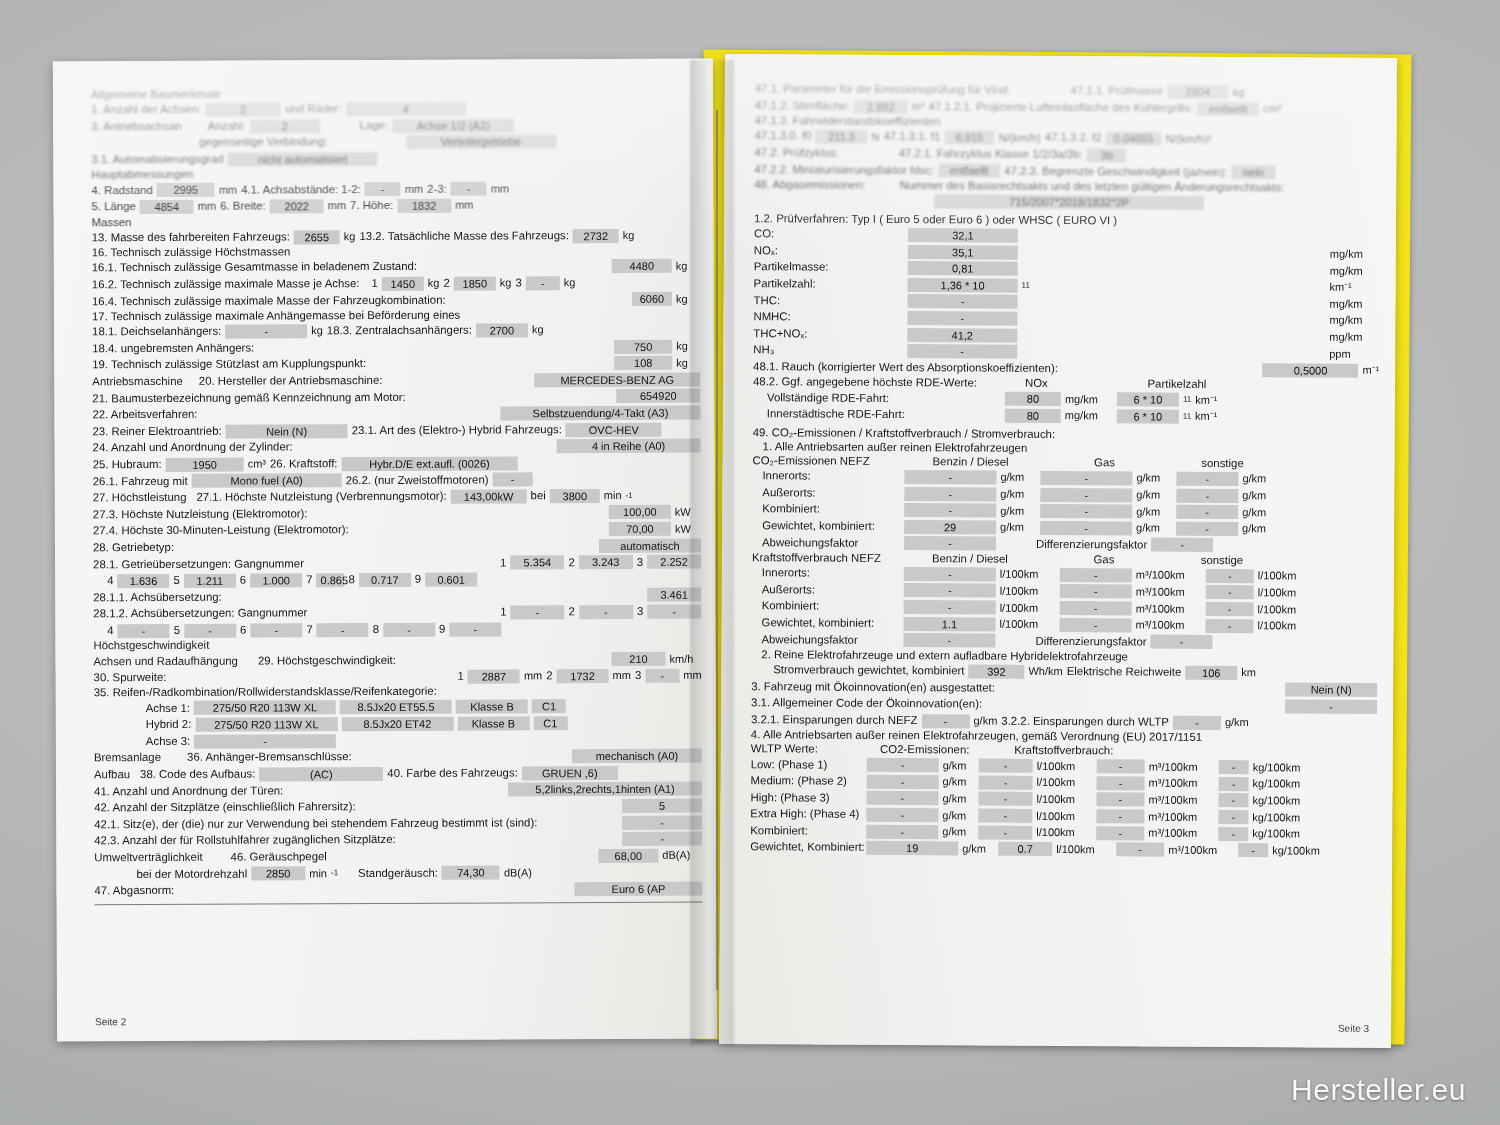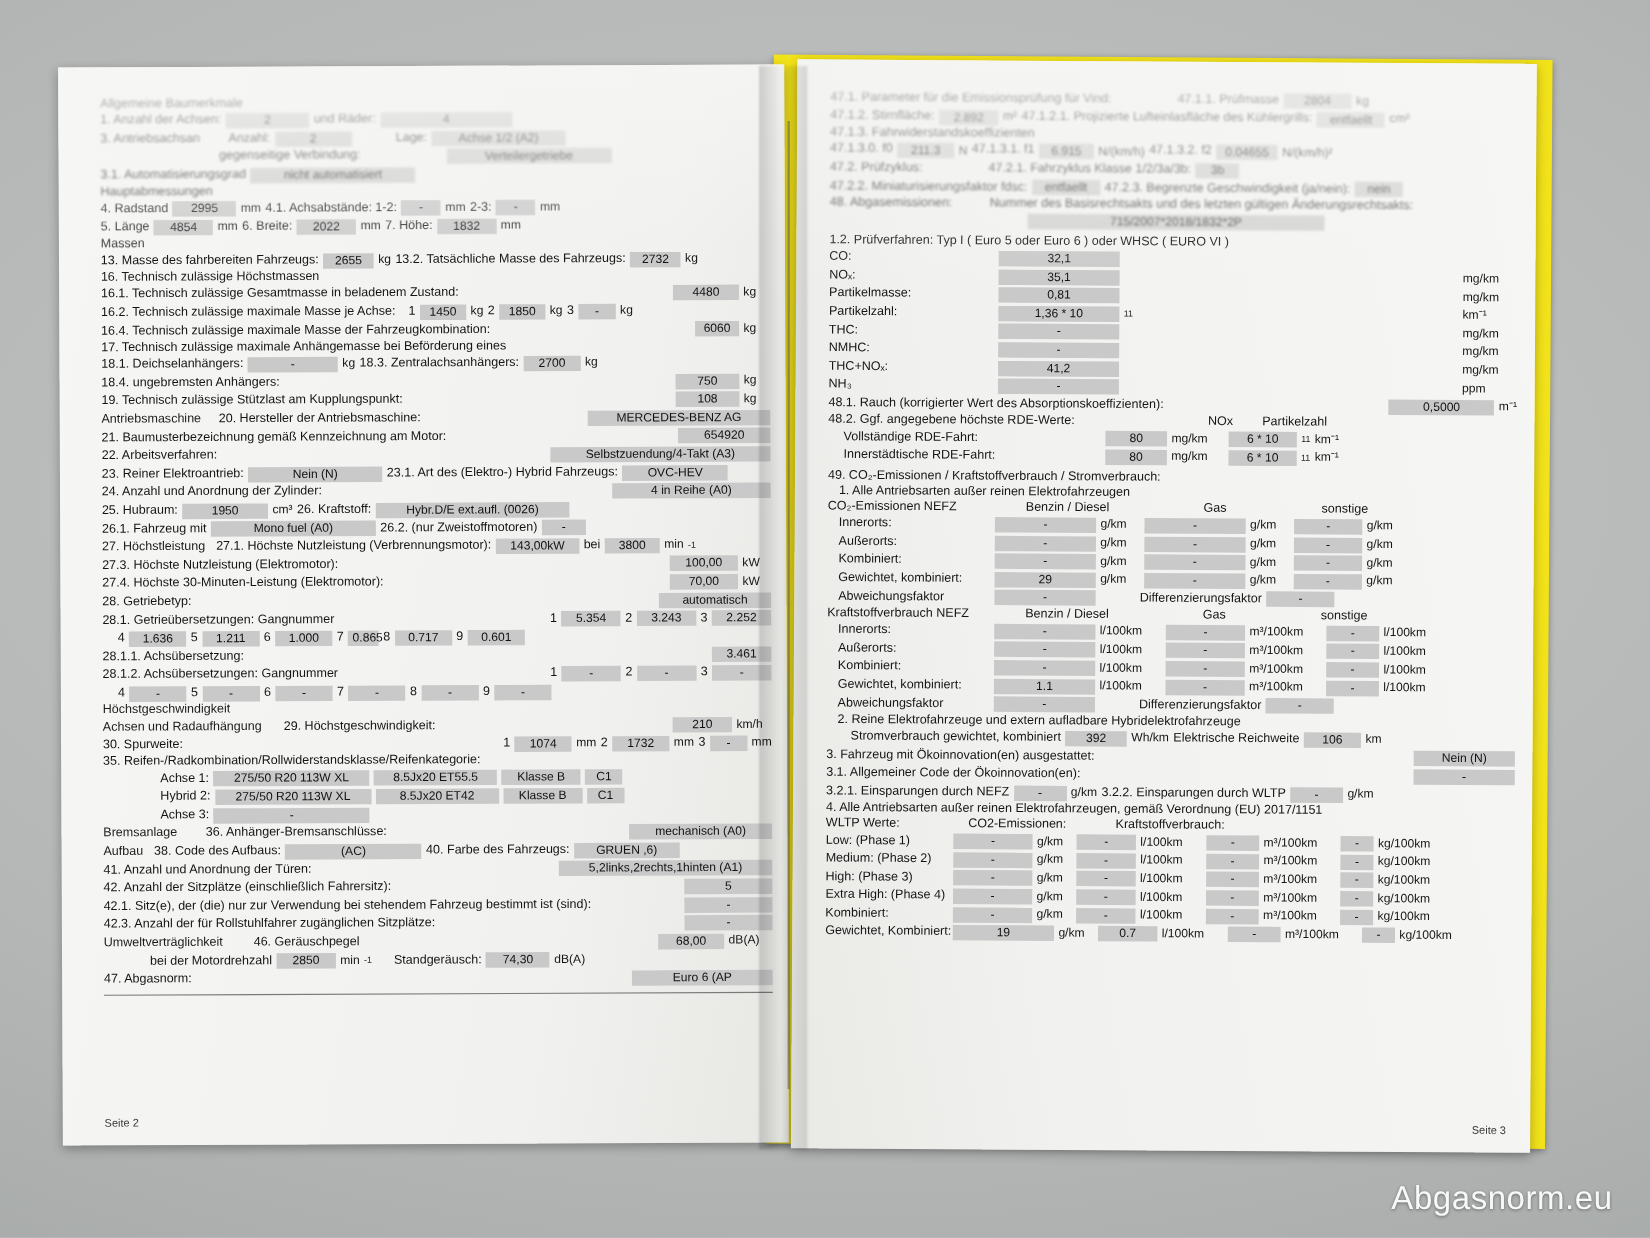--- a/index.html
+++ b/index.html
@@ -384,21 +384,21 @@
       <span class="lbl" style="margin-left:16px">29. Höchstgeschwindigkeit:</span>
       <span class="spacer"></span>
       <span class="grey c" style="width:54px">210</span>
       <span class="unit" style="width:32px">km/h</span>
     </div>
 
     <div class="row">
       <span class="lbl">30. Spurweite:</span>
       <span class="spacer"></span>
       <span class="lbl">1</span>
-      <span class="grey c" style="width:52px">1074</span>
+      <span class="grey c" style="width:52px">2887</span>
       <span class="unit">mm</span>
       <span class="lbl">2</span>
       <span class="grey c" style="width:52px">1732</span>
       <span class="unit">mm</span>
       <span class="lbl">3</span>
       <span class="grey c" style="width:34px">-</span>
       <span class="unit">mm</span>
     </div>
 
     <div class="row">
@@ -616,21 +616,21 @@
 
     <div class="row">
       <span class="lbl">48.1. Rauch (korrigierter Wert des Absorptionskoeffizienten):</span>
       <span class="spacer"></span>
       <span class="grey c" style="width:96px">0,5000</span>
       <span class="unit">m⁻¹</span>
     </div>
 
     <div class="row">
       <span class="lbl">48.2. Ggf. angegebene höchste RDE-Werte:</span>
-      <span class="colhdr" style="margin-left:44px;width:96px;display:inline-block;text-align:right">NOx</span>
+      <span class="colhdr" style="margin-left:44px;width:96px;display:inline-block;text-align:left">NOx</span>
       <span class="colhdr" style="width:104px;display:inline-block;text-align:center">Partikelzahl</span>
     </div>
 
     <div class="row">
       <span class="lbl" style="margin-left:14px;width:234px;display:inline-block">Vollständige RDE-Fahrt:</span>
       <span class="grey c" style="width:56px">80</span>
       <span class="unit" style="width:48px">mg/km</span>
       <span class="grey c" style="width:62px">6 * 10</span>
         <sup style="font-size:8px">11</sup>
       <span class="unit">km⁻¹</span>
@@ -879,13 +879,13 @@
 
   </div>
 
   <div class="fade-topr"></div>
   <div class="pagenum" id="pn-right">Seite 3</div>
 </div>
 
 <div id="spine"></div>
 <div id="spine-line"></div>
 
-<div class="wm">Abgasnorm.eu</div>
+<div class="wm">Hersteller.eu</div>
 
 </body></html>

